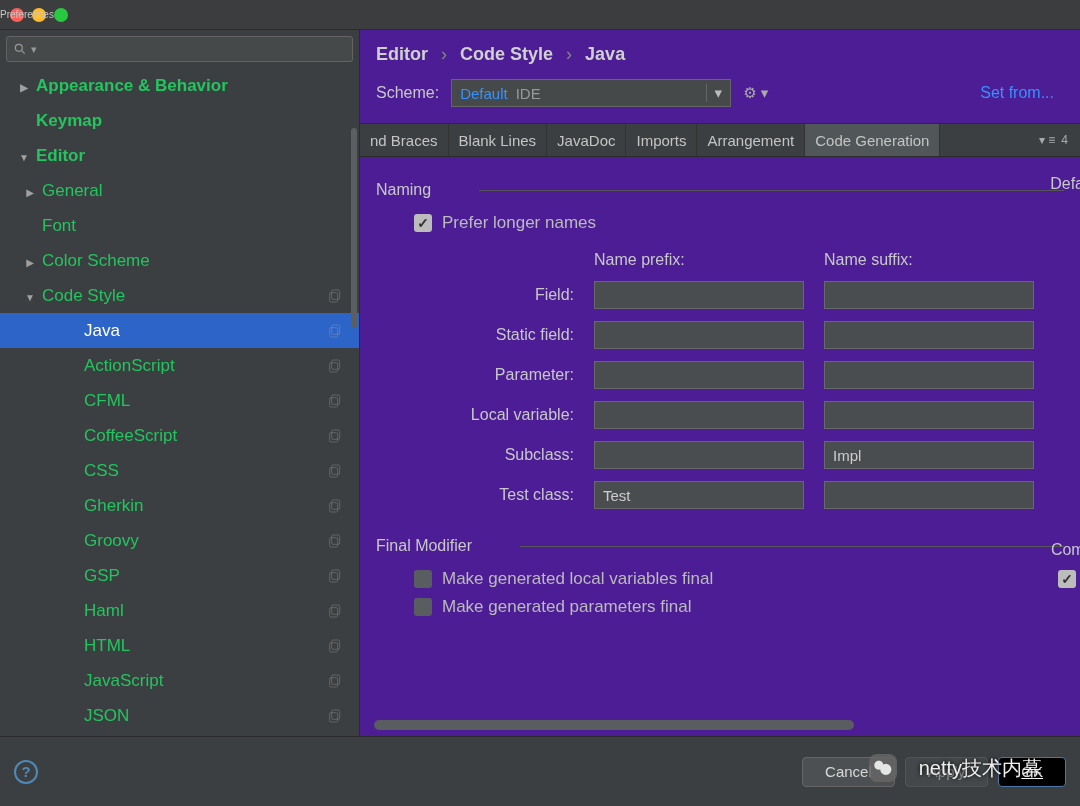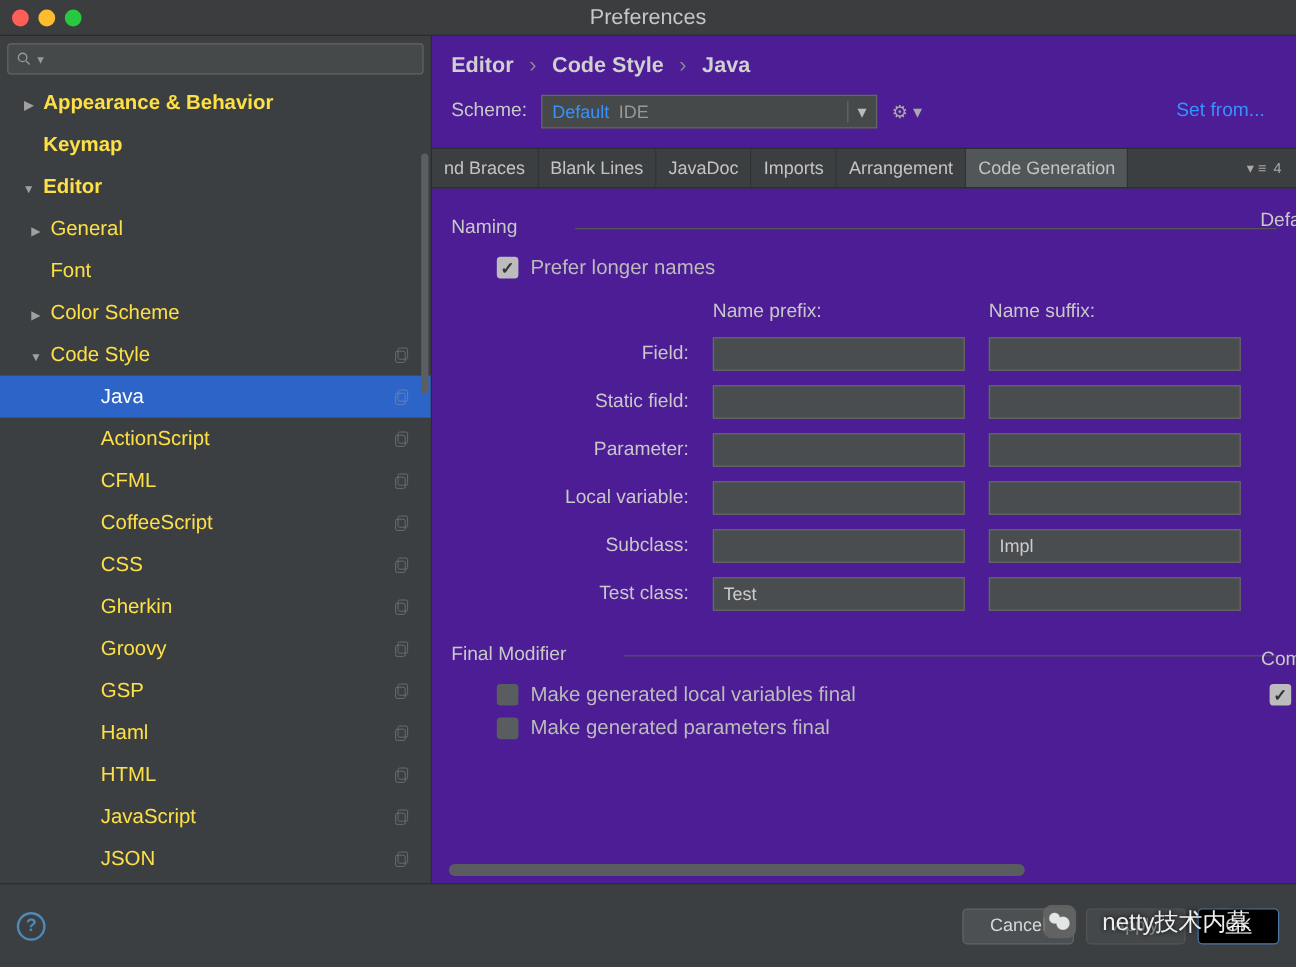--- a/index.html
+++ b/index.html
@@ -17,31 +17,31 @@
     --tab-active: #515658;
   }
   * { box-sizing: border-box; font-family: -apple-system, "Helvetica Neue", Arial, sans-serif; }
   body { margin:0; width:1080px; height:806px; background:var(--bg); color:var(--text); font-size:15px; overflow:hidden; }
 
   
   .titlebar { height:30px; display:flex; align-items:center; position:relative; background:#3b3d3f; border-bottom:1px solid #2b2b2b;}
   .traffic { display:flex; gap:8px; padding-left:10px;}
   .dot { width:14px; height:14px; border-radius:50%; }
   .dot.red{background:#ff5f57;} .dot.yellow{background:#febc2e;} .dot.green{background:#28c840;}
-  .title { position:absolute; left:0; right:0; text-align:center; font-size:18px; color:#c7c7c7;}
+  .title { position:absolute; left:0; right:0; font-size:10px; color:#c7c7c7;}
 
   .client { display:flex; height:706px; }
 
   
   .sidebar { width:360px; background:var(--bg); display:flex; flex-direction:column; border-right:1px solid #2b2b2b;}
   .search { margin:6px; height:26px; background:var(--input-bg); border:1px solid #646464; border-radius:3px; display:flex; align-items:center; padding:0 6px; color:#999;}
   .search svg{margin-right:4px;}
   .tree { flex:1; overflow:auto; position:relative;}
   .tree-scroll { position:absolute; right:2px; top:60px; width:6px; height:200px; background:#5c5f61; border-radius:3px;}
-  .tree-item { display:flex; align-items:center; height:35px; cursor:pointer; font-size:17px; color:#fde047;}
+  .tree-item { display:flex; align-items:center; height:35px; cursor:pointer; font-size:17px; color:#22c55e;}
   .tree-item.sel { background:var(--selected); color:#fff;}
   .tree-item.bold { font-weight:600;}
   .arrow { width:12px; text-align:center; margin-right:6px;}
   .arrow::before{ content:"▶"; font-size:10px; color:#a0a0a0;}
   .arrow.open::before{ content:"▼";}
   .arrow.none::before{ content:"";}
   .copy-icon { margin-left:auto; margin-right:16px; opacity:.5;}
   .copy-icon svg{display:block;}
   .ind0{padding-left:18px;} .ind1{padding-left:24px;} .ind2{padding-left:66px;}
 

